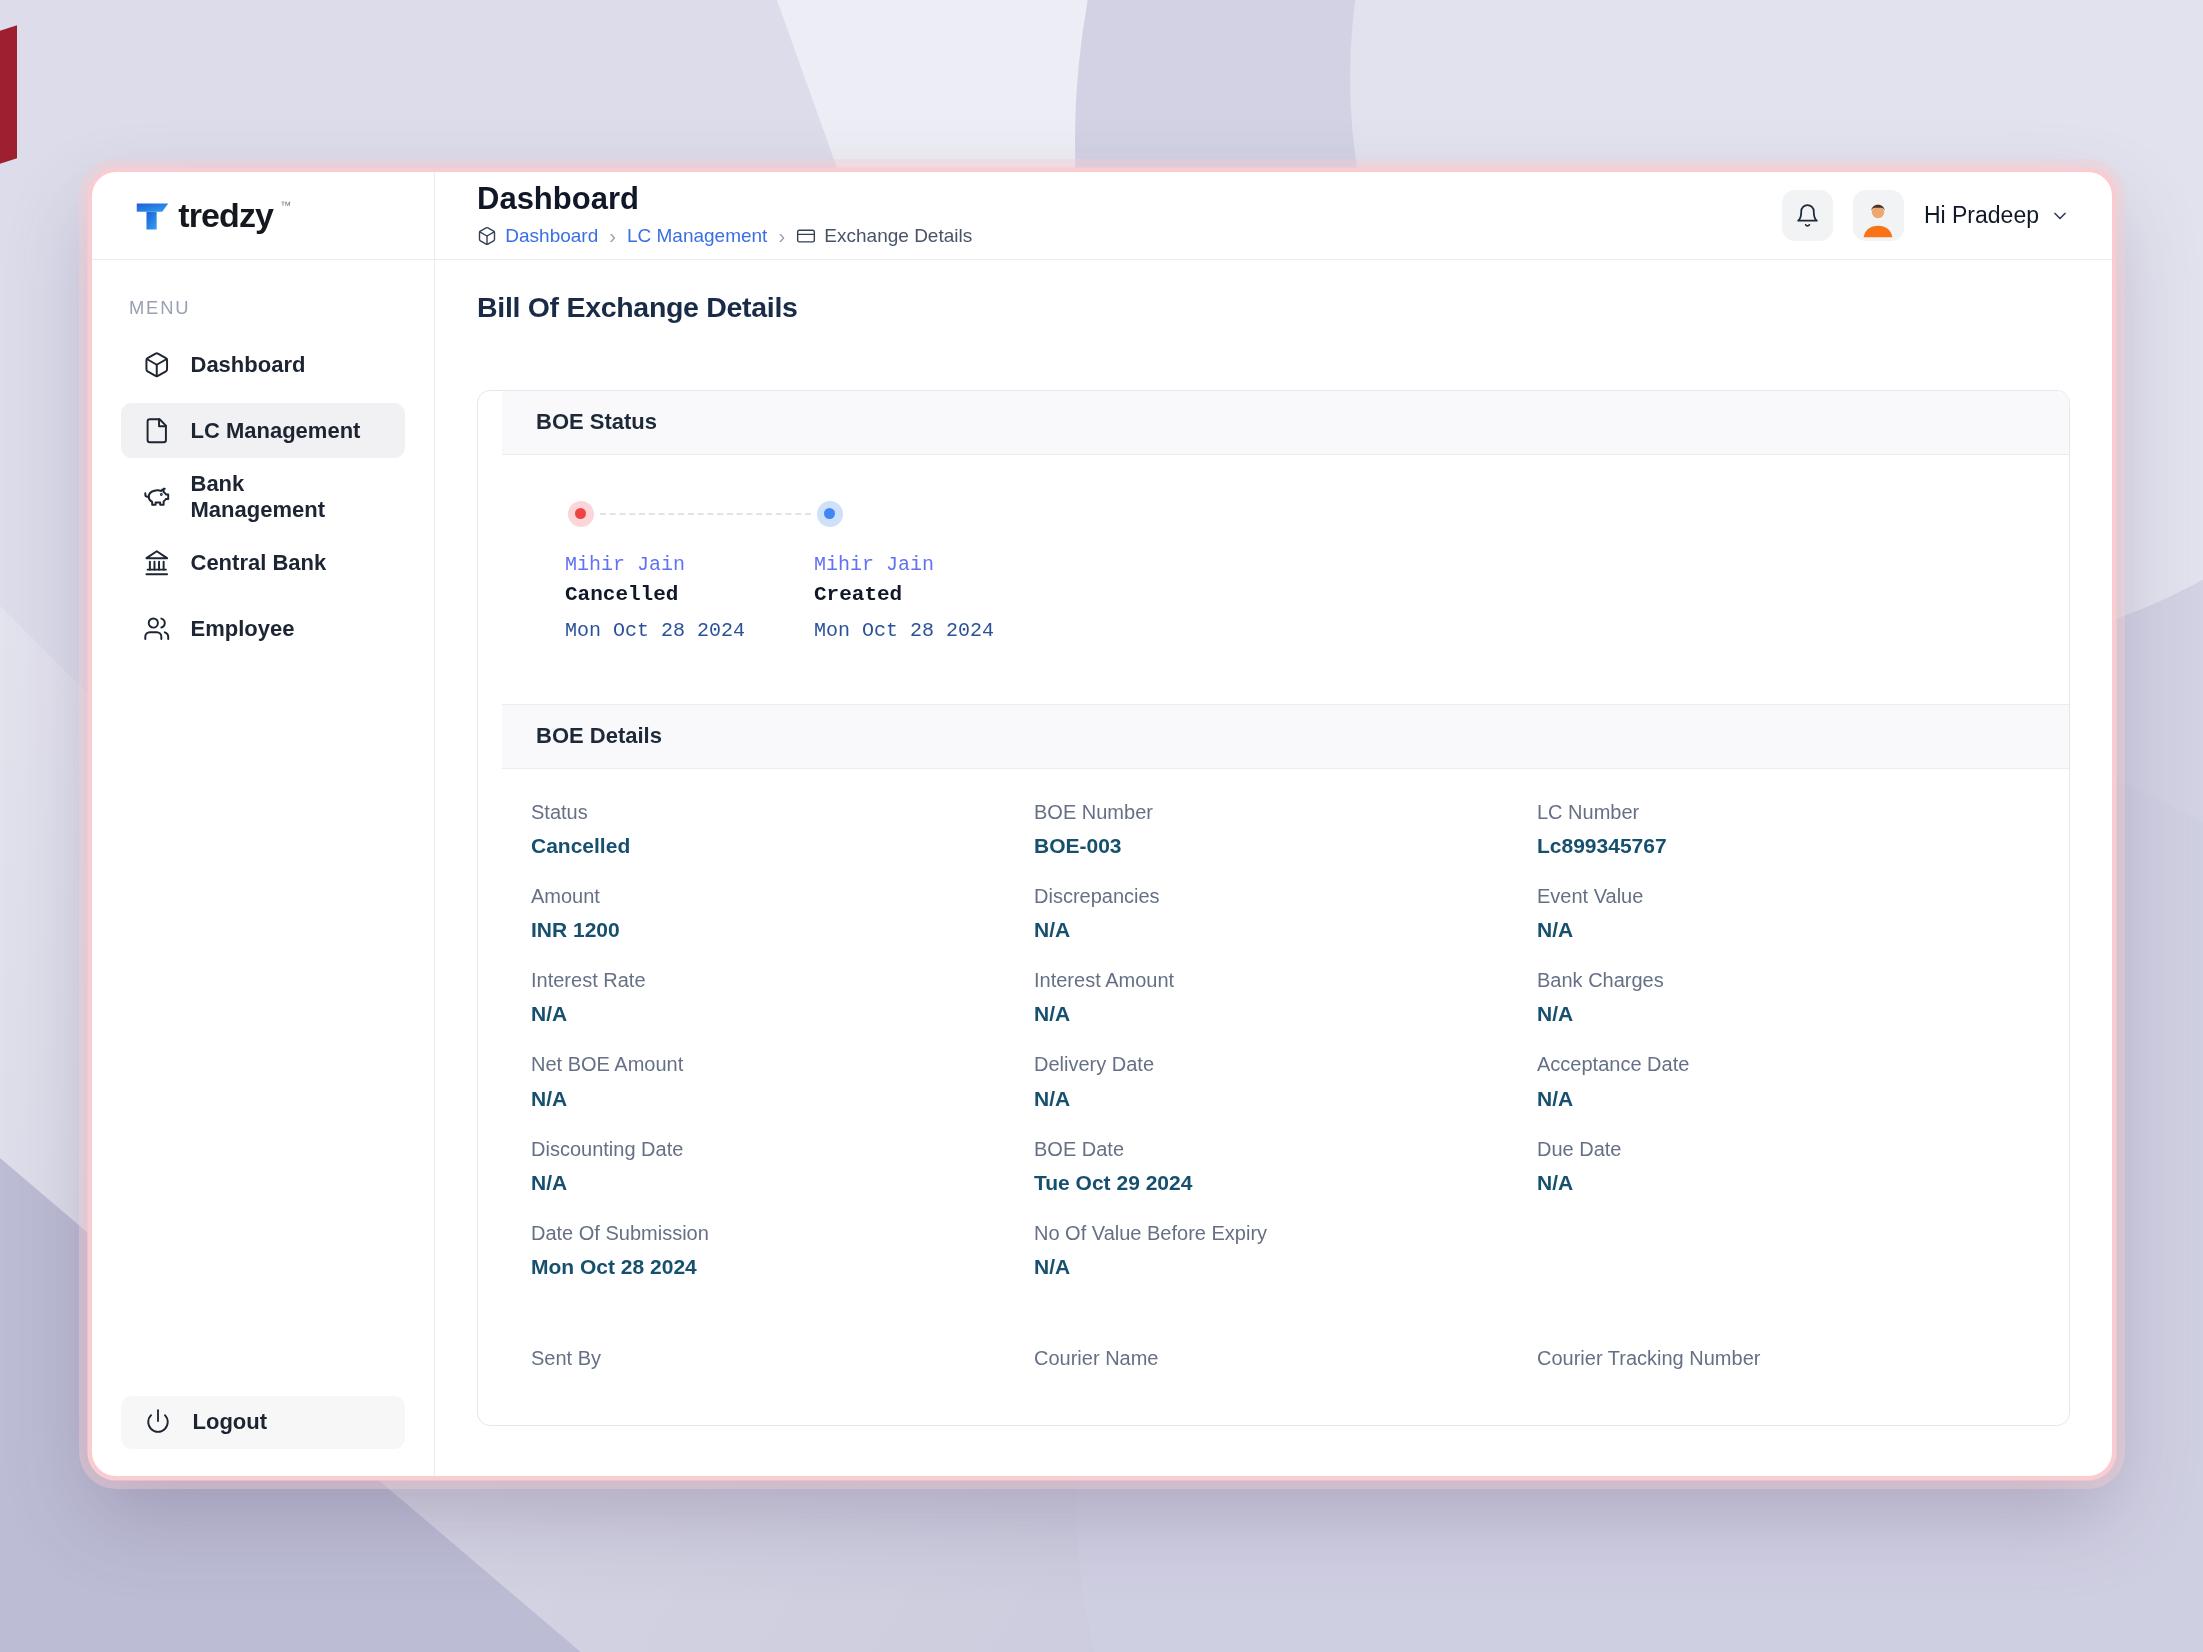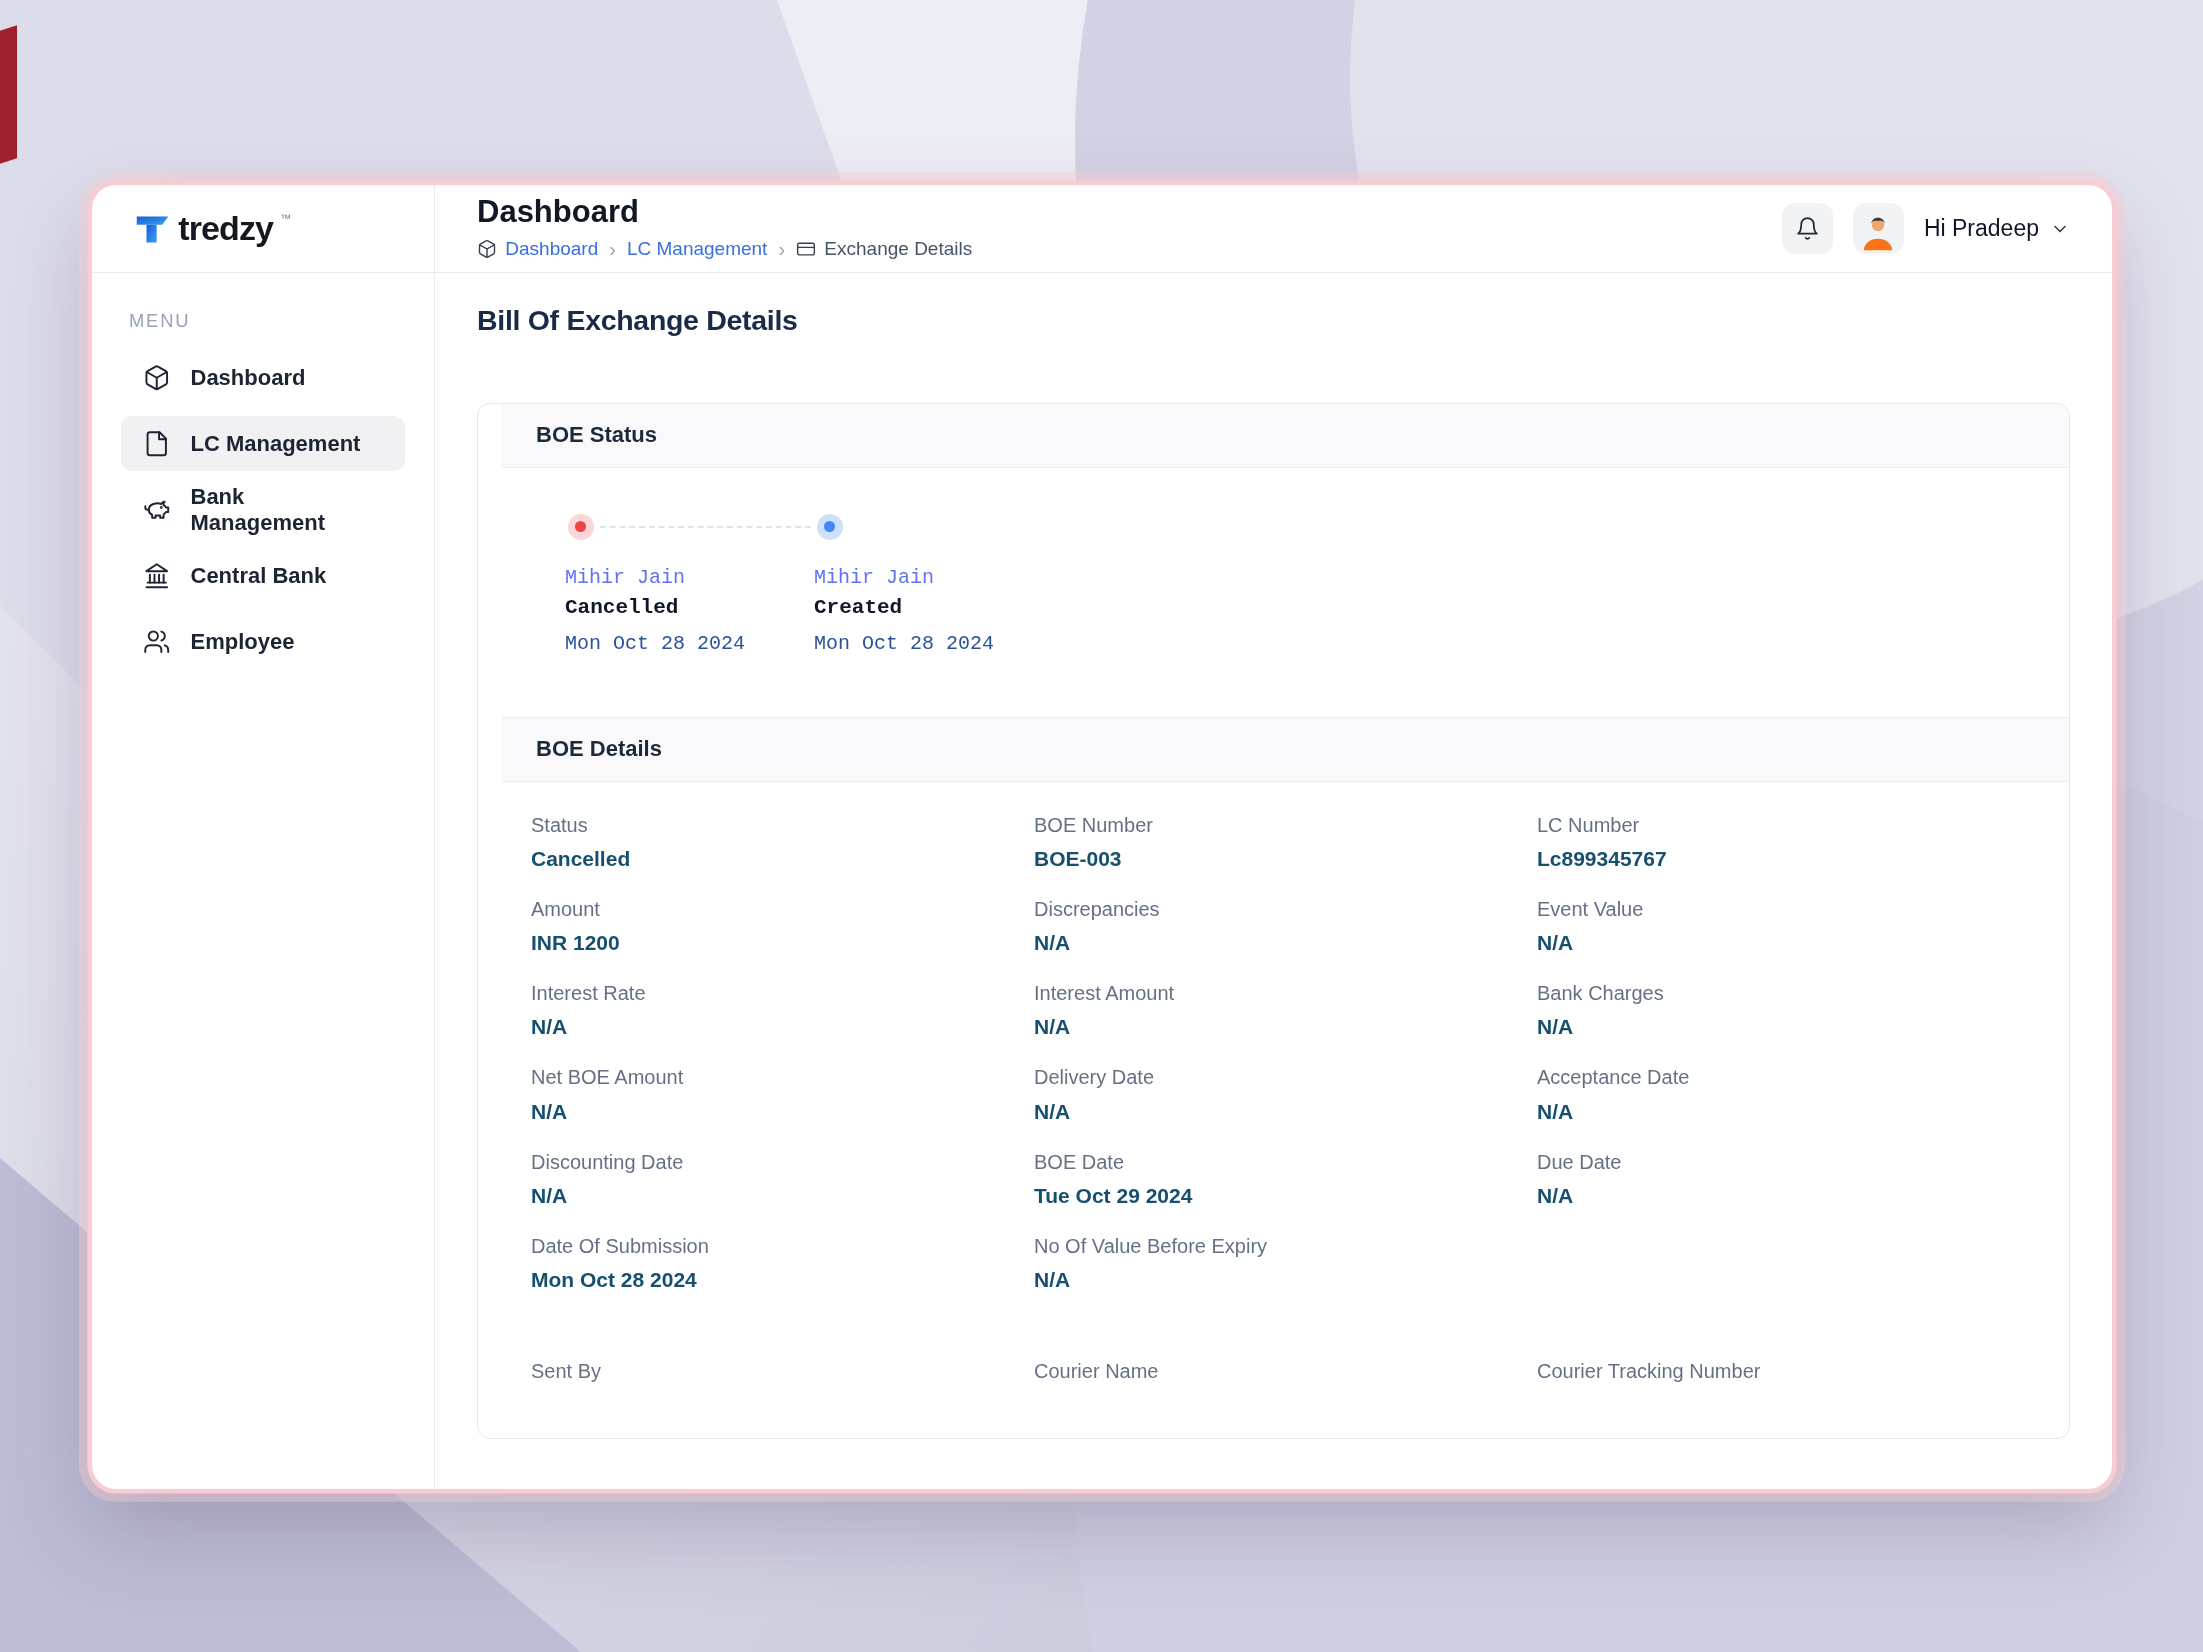--- a/index.html
+++ b/index.html
@@ -18,21 +18,21 @@
         clip-path:polygon(12% 0,100% 0,40% 100%); }
   .s3 { right:-478px; top:-661px; width:1607px; height:1607px; border-radius:50%; background:#d2d2e4; }
   .s4 { right:-294px; top:-496px; width:1148px; height:1148px; border-radius:50%; background:#e2e2ee; }
   .s5 { left:-110px; bottom:-202px; width:1056px; height:964px; background:#bcbcd4;
         clip-path:polygon(0 18%,88% 100%,0 100%); }
   .s6 { right:-386px; bottom:-588px; width:1515px; height:1515px; border-radius:50%; background:#cfcfe2; }
   .s7 { left:0; top:27.5px; width:16.5px; height:133px; background:#9e1f2e; transform:skewY(-18deg); }
 
   
   .window {
-    position:absolute; z-index:2; left:92px; top:185px; width:2020px; height:1304px;
+    position:absolute; z-index:2; left:92px; top:172px; width:2020px; height:1304px;
     background:#fff; border-radius:24px;
     box-shadow:0 0 0 4.6px #f8ccd0, 0 0 0 13px rgba(248,204,208,.40), 0 37px 83px rgba(95,75,115,.30);
     display:flex; overflow:hidden;
   }
 
   
   .sidebar { width:343px; flex:0 0 343px; border-right:0.9px solid #ececf0; display:flex; flex-direction:column; }
   .side-header { height:88px; flex:0 0 88px; display:flex; align-items:center; padding-left:42px; border-bottom:0.9px solid #ececf0; }
   .logo { display:flex; align-items:flex-start; gap:7.3px; }
   .logo-mark { width:37px; height:37px; }
@@ -187,20 +187,29 @@
               <path d="M16 21v-2a4 4 0 0 0-4-4H6a4 4 0 0 0-4 4v2"></path>
               <circle cx="9" cy="7" r="4"></circle>
               <path d="M22 21v-2a4 4 0 0 0-3-3.87"></path>
               <path d="M16 3.13a4 4 0 0 1 0 7.75"></path>
             </svg>
         </span>
         <span class="nav-label">Employee</span>
       </div>
     </nav>
 
+    <div class="logout-btn">
+      <span class="nav-icon">
+        <svg viewBox="0 0 24 24" fill="none" stroke="currentColor" stroke-width="1.7" stroke-linecap="round" stroke-linejoin="round">
+            <path d="M18.36 6.64a9 9 0 1 1-12.73 0"></path>
+            <path d="M12 2v10"></path>
+          </svg>
+      </span>
+      <span>Logout</span>
+    </div>
   </aside>
 
   <div class="main">
 
     <div class="top-header">
       <div>
         <div class="header-title">Dashboard</div>
         <div class="breadcrumb">
           <span class="crumb link">
             <svg viewBox="0 0 24 24" fill="none" stroke="currentColor" stroke-width="1.7" stroke-linecap="round" stroke-linejoin="round">

